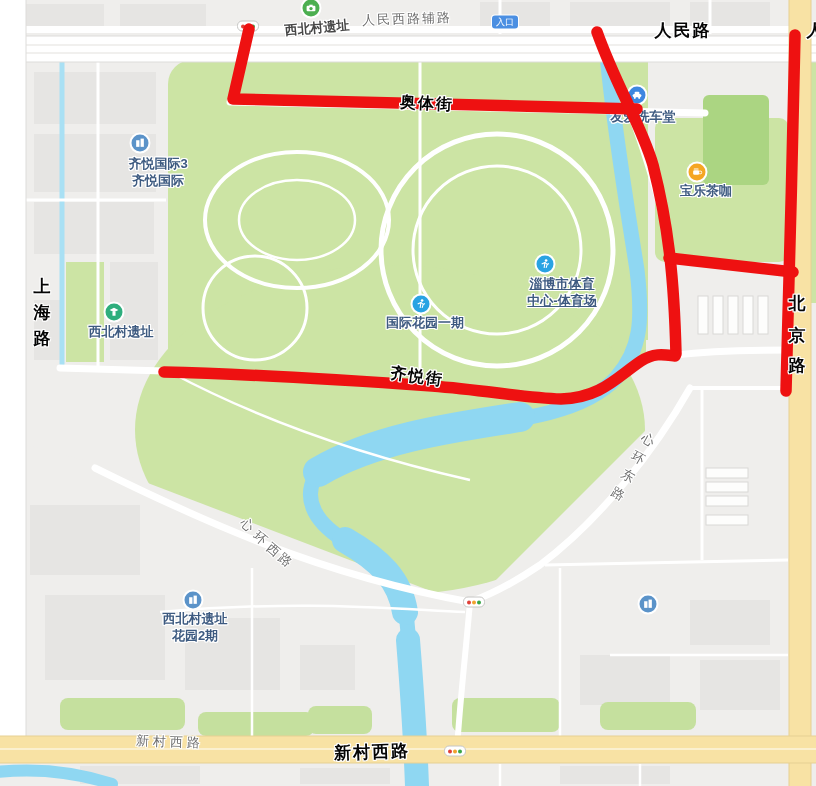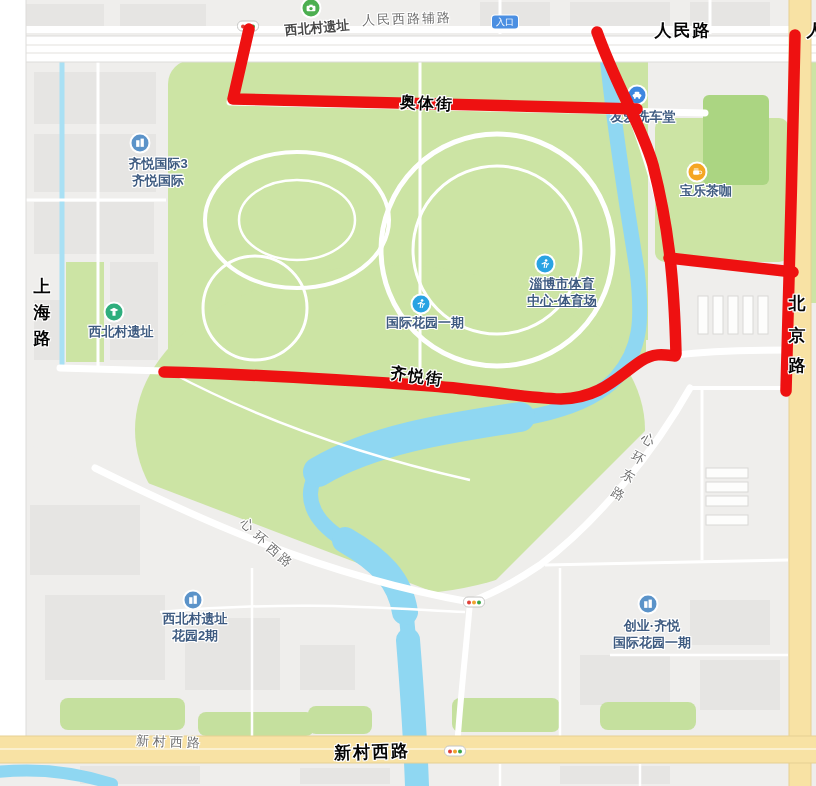--- a/index.html
+++ b/index.html
@@ -283,24 +283,20 @@
       <div>西北村遗址</div>
       <div>花园2期</div>
     </div>
 
     <div class="poi-icon" style="left:648px;top:604px;background:#5b93c9;">
       <svg width="11" height="11" viewBox="0 0 10 10">
           <rect x="1.5" y="2.5" width="3" height="6" fill="#fff"></rect>
           <rect x="5.5" y="1" width="3" height="7.5" fill="#fff"></rect>
         </svg>
     </div>
-    <div class="lbl poi halo" style="left:652px;top:634px;">
-      <div>创业·齐悦</div>
-      <div>国际花园一期</div>
-    </div>
 
     <div class="lbl roadlbl halo" style="left:170px;top:742px;transform:translate(-50%,-50%) rotate(2deg);">新村西路</div>
   </div>
 
   <svg class="layer redlayer" width="816" height="786" viewBox="0 0 816 786">
     <g fill="none" stroke="#ee1111" stroke-width="11.5" stroke-linecap="round" stroke-linejoin="round">
       <path d="M249,29 L233,99 L637,109"></path>
       <path d="M597,32 C617,88 641,124 653,165 C668,224 674,275 676,354"></path>
       <path d="M669,258 L793,272"></path>
       <path d="M795,35 C792,160 790,260 786,391"></path>

